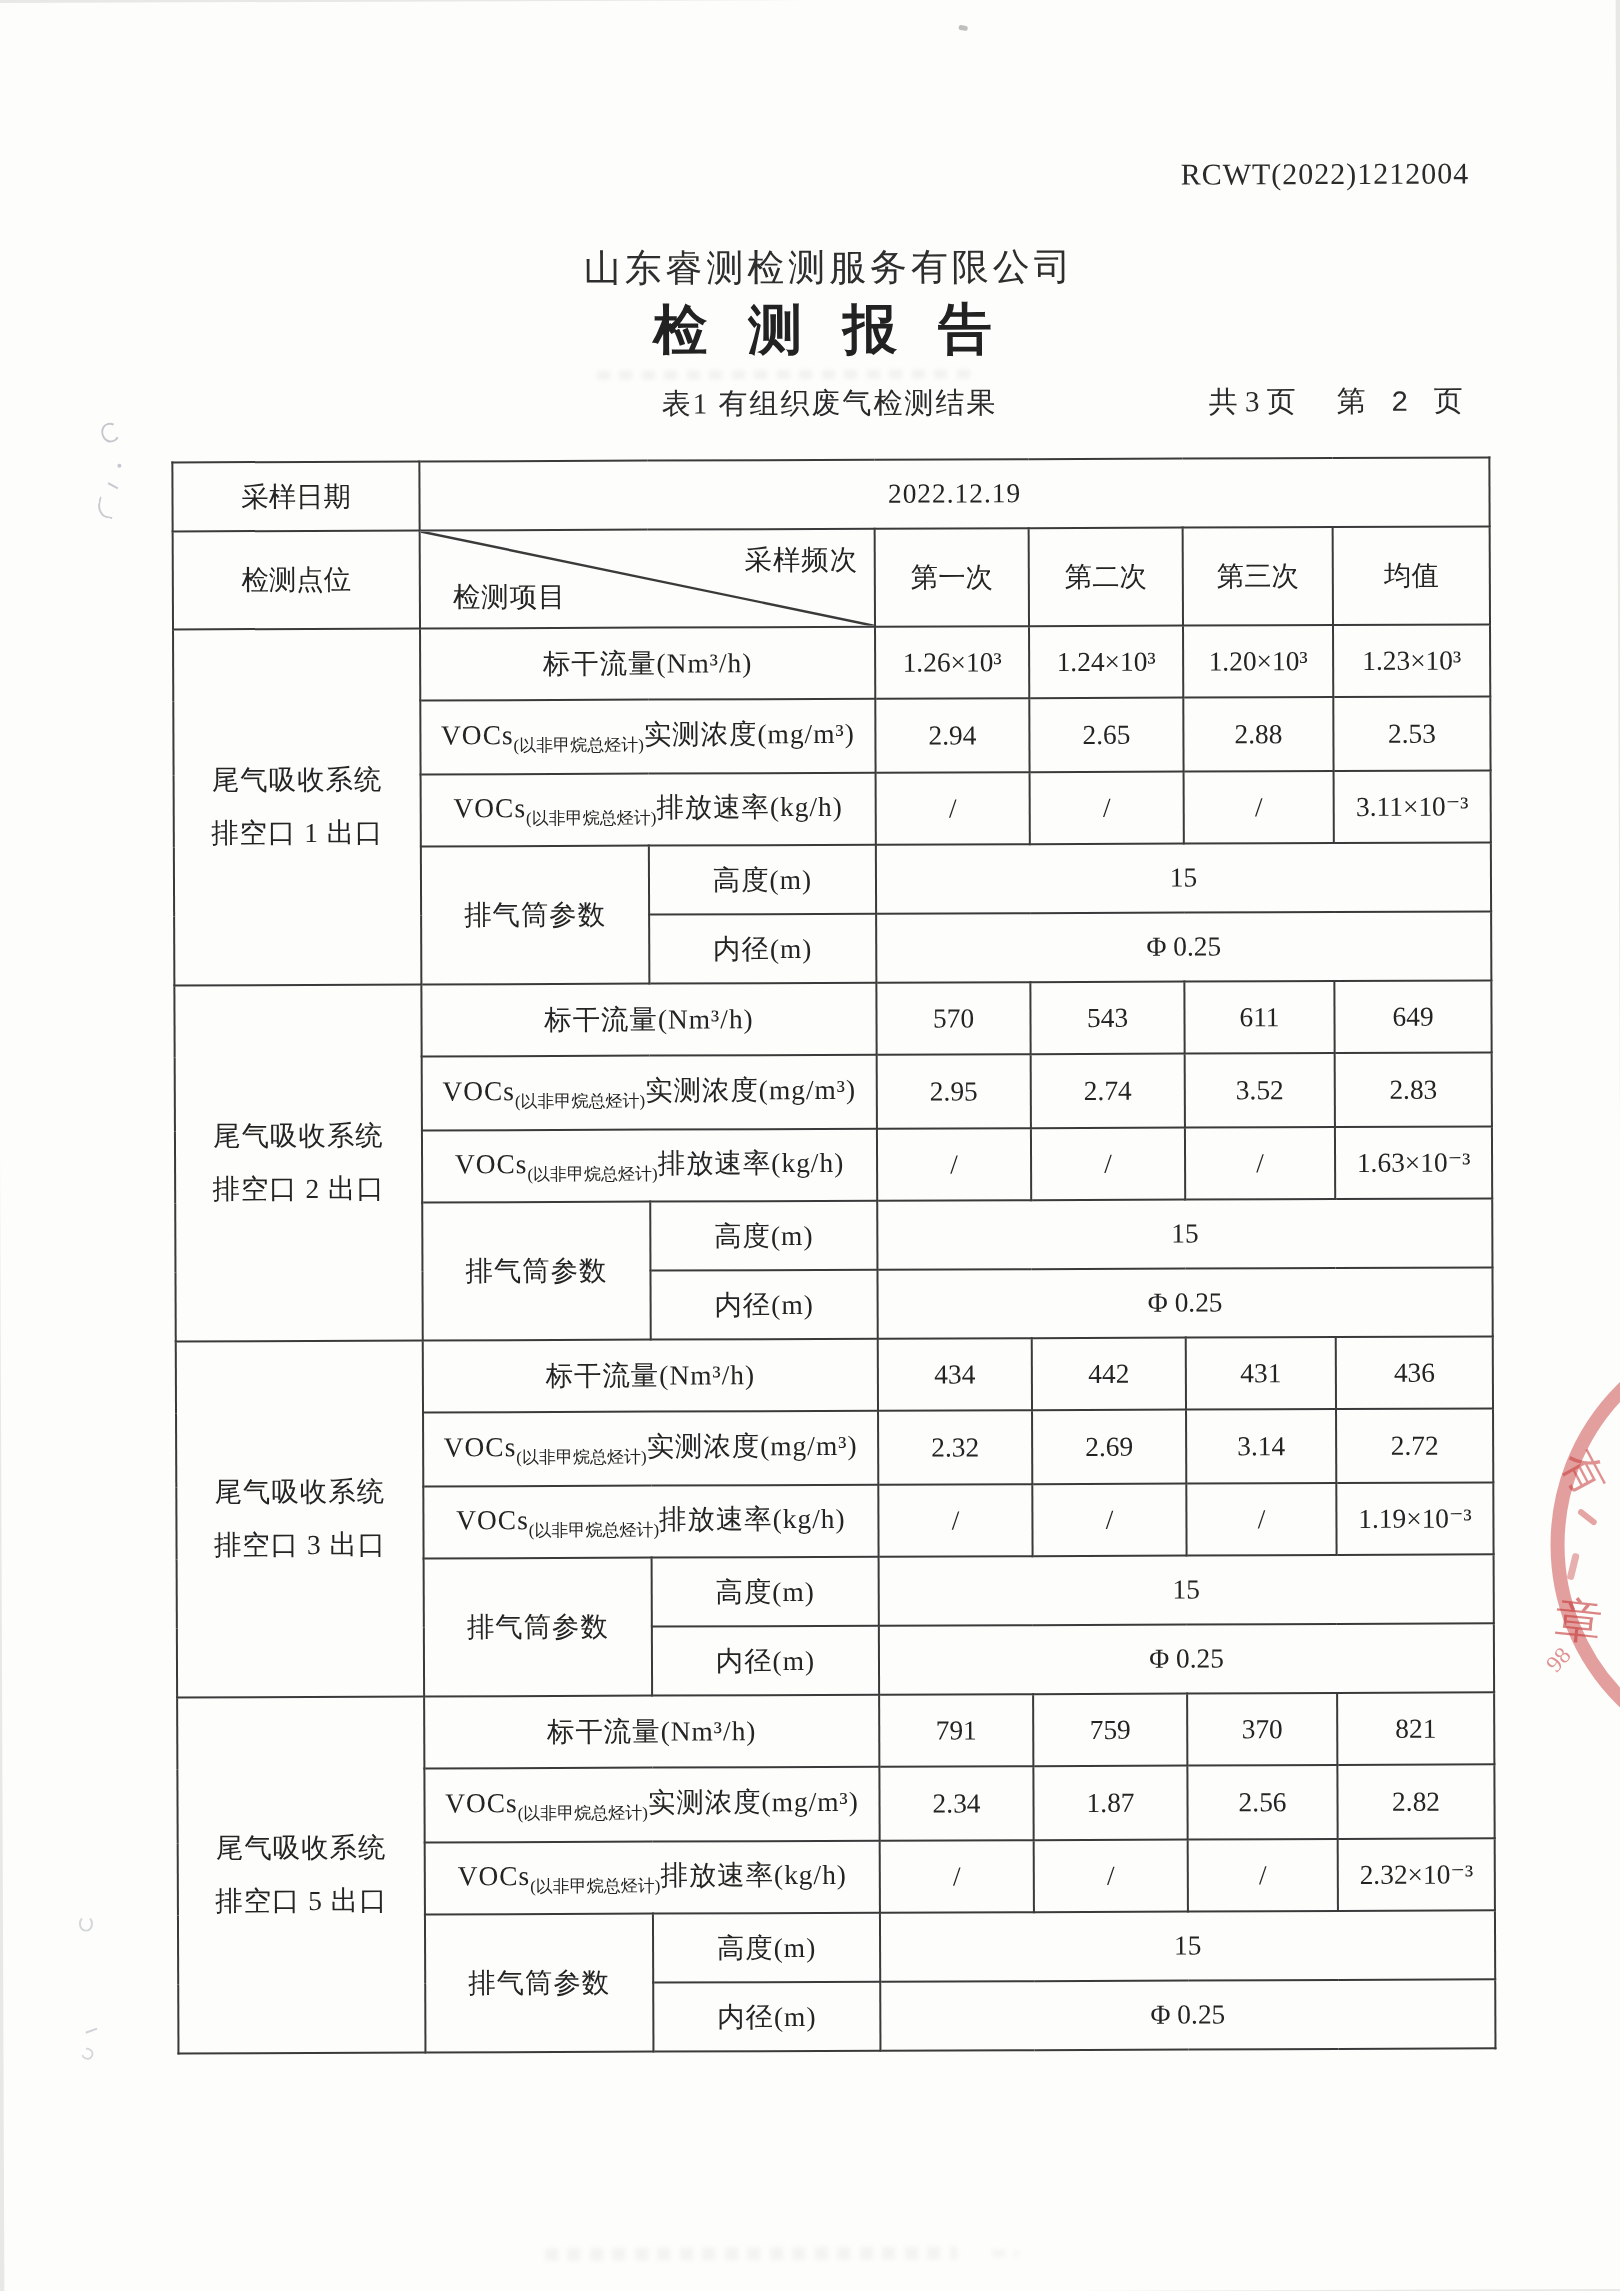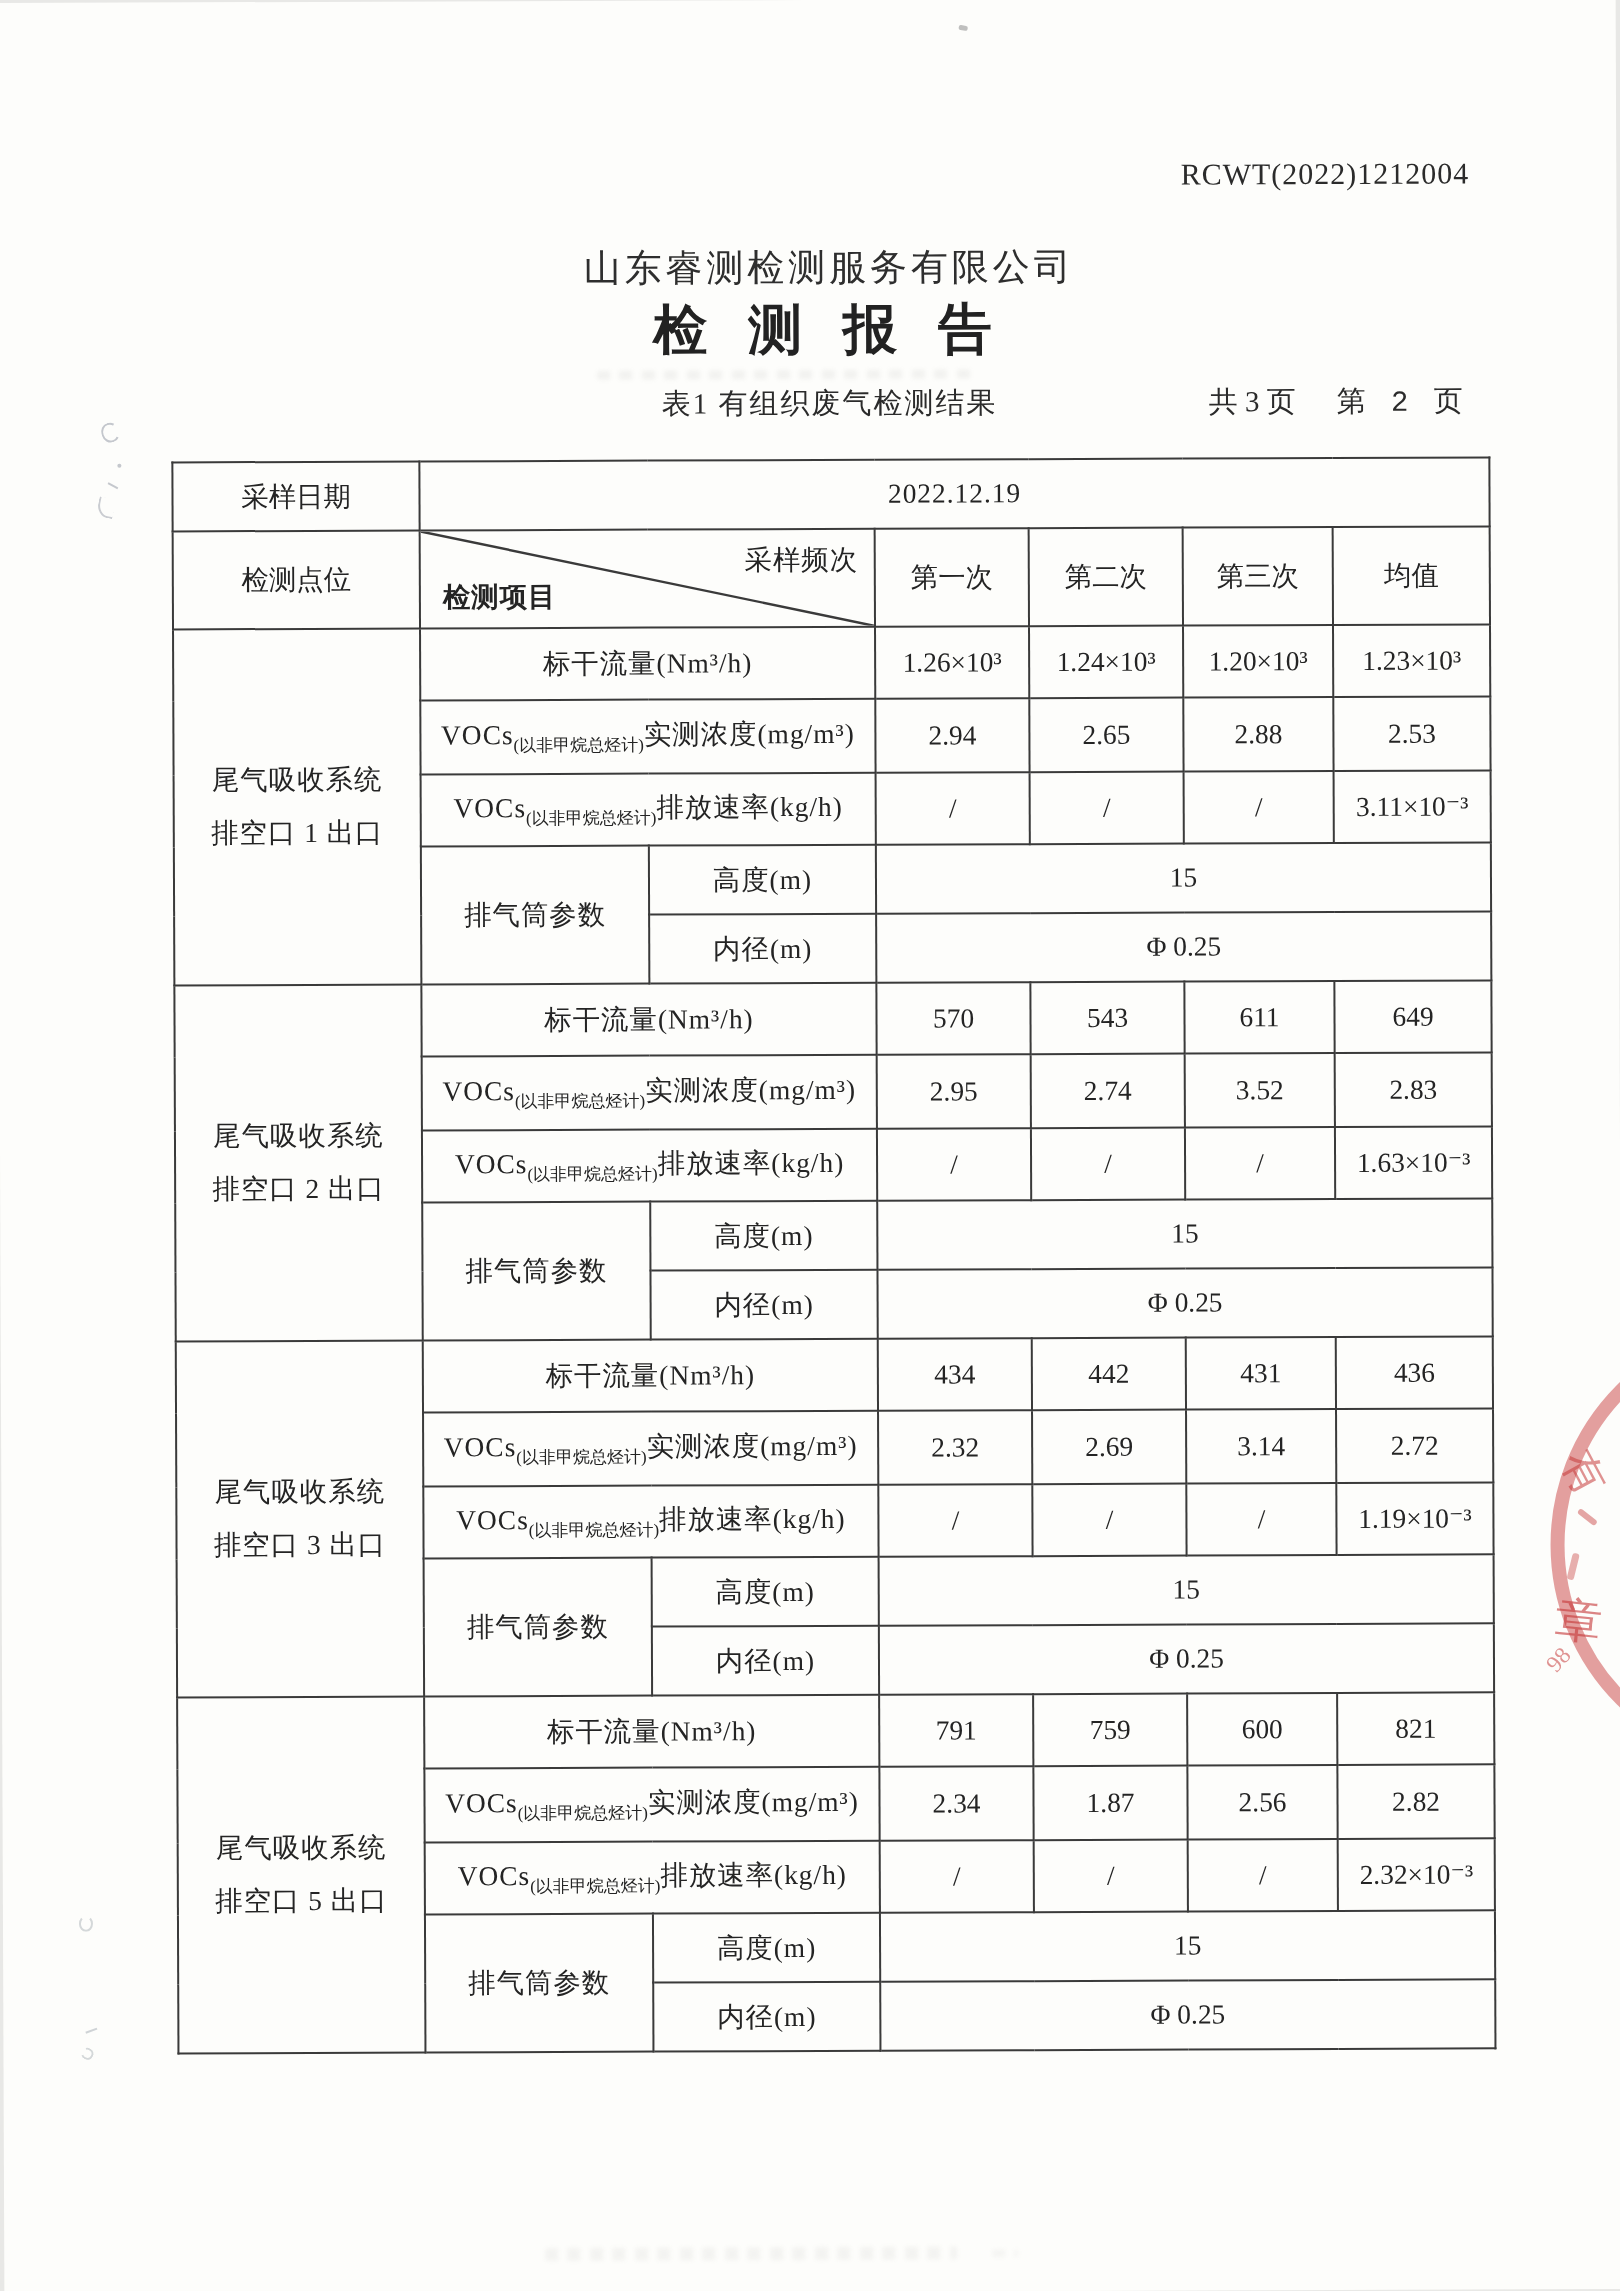--- a/index.html
+++ b/index.html
@@ -57,21 +57,21 @@
   tr.sec-top td{border-top:2.9px solid #333;}
   tr.rh1{height:72px;} tr.rh2{height:74px;} tr.rh3{height:72px;}
   tr.rh4{height:69px;} tr.rh5{height:69px;}
   td.date-val{font-size:29px;letter-spacing:1px;}
   td.pt{letter-spacing:1px;}
   td.pt .ln{line-height:1.0;}
   td.pt .ln + .ln{margin-top:25.5px;}
   td.diag{position:relative;padding:0;}
   td.diag svg{position:absolute;left:0;top:0;width:100%;height:100%;display:block;}
   td.diag .freq{position:absolute;top:11.8px;right:15.7px;font-size:27.4px;letter-spacing:1px;}
-  td.diag .item{position:absolute;bottom:11.8px;left:22px;font-size:27.4px;letter-spacing:1px;font-weight:bold;}
+  td.diag .item{position:absolute;bottom:11.8px;left:32px;font-size:27.4px;letter-spacing:1px;}
   .subsc{font-size:17px;vertical-align:-6.9px;letter-spacing:0;}
   td.val{font-size:27.4px;}
   td.itm{letter-spacing:1px;}
   
   .stamp-arc{
     position:absolute;left:1549px;top:1323px;width:451px;height:451px;
     border:14.7px solid rgba(201,66,66,.50);border-radius:50%;
     box-sizing:border-box;
   }
   .stamp-frag{position:absolute;color:rgba(198,58,58,.55);line-height:1;}
@@ -275,21 +275,21 @@
     </tr>
 
     <tr class="sec-top rh1">
       <td class="pt" rowspan="5">
         <div class="ln">尾气吸收系统</div>
         <div class="ln">排空口 5 出口</div>
       </td>
       <td class="itm" colspan="2">标干流量(Nm³/h)</td>
       <td class="val">791</td>
       <td class="val">759</td>
-      <td class="val">600</td>
+      <td class="val">370</td>
       <td class="val">821</td>
     </tr>
     <tr class="rh2">
       <td class="itm" colspan="2">
         <span>VOCs</span><span class="subsc">(以非甲烷总烃计)</span><span>实测浓度(mg/m³)</span>
       </td>
       <td class="val">2.34</td>
       <td class="val">1.87</td>
       <td class="val">2.56</td>
       <td class="val">2.82</td>

